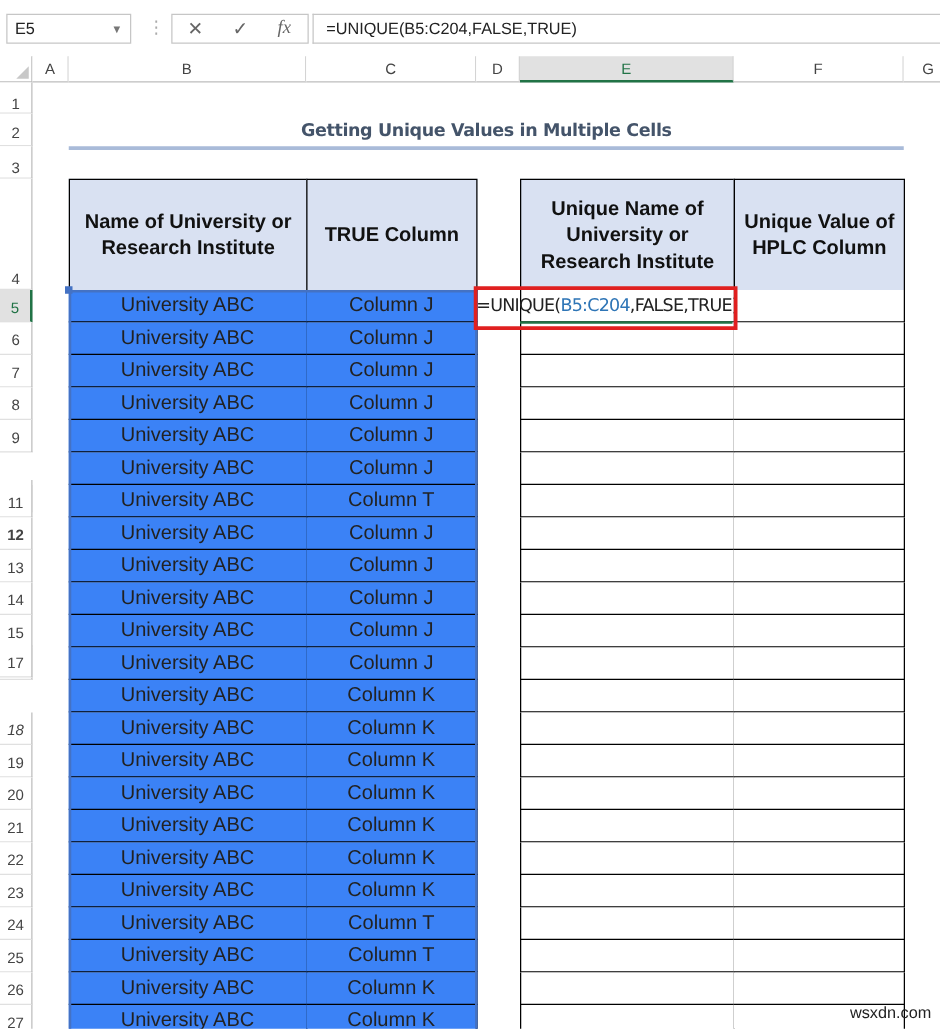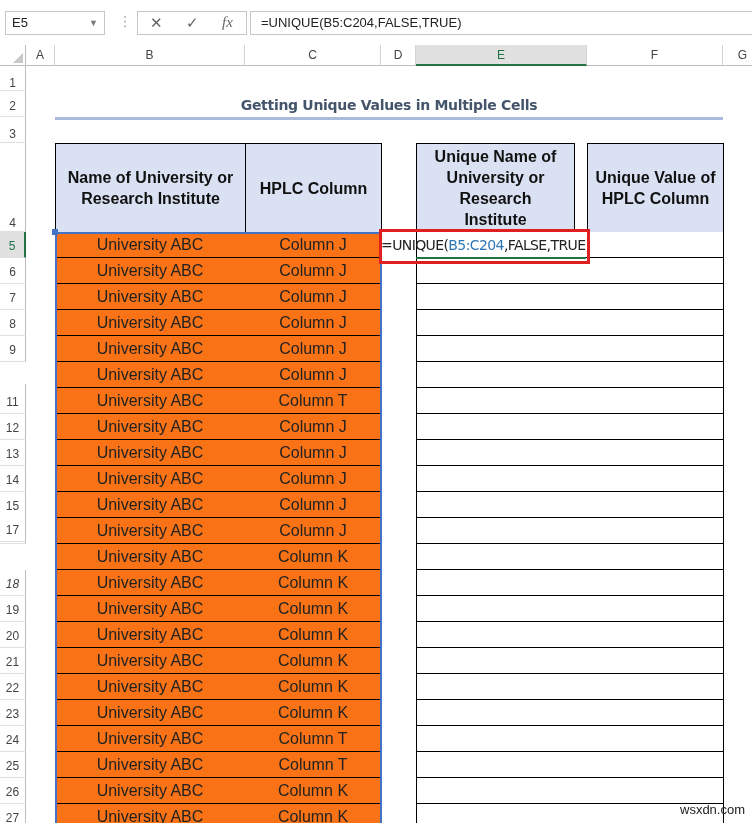--- a/index.html
+++ b/index.html
@@ -13,21 +13,21 @@
   .formula{position:absolute;left:250px;top:11px;width:502px;height:24px;border:1px solid #c6c6c6;border-right:none;box-sizing:border-box;font-size:13px;line-height:22px;padding-left:10px;color:#222;}
   .colhead{position:absolute;top:45px;height:21px;border-right:1px solid #d4d4d4;border-bottom:1px solid #bdbdbd;box-sizing:border-box;background:#fff;font-size:12px;color:#444;text-align:center;line-height:21px;}
   .colhead.sel{background:#e1e1e1;color:#217346;border-bottom:2px solid #217346;}
   .corner{position:absolute;left:0;top:45px;width:26px;height:21px;border-right:1px solid #bdbdbd;border-bottom:1px solid #bdbdbd;box-sizing:border-box;}
   .corner:after{content:"";position:absolute;right:2px;bottom:2px;border-left:10px solid transparent;border-bottom:10px solid #c8c8c8;}
   .rowhead{position:absolute;left:0;width:26px;border-right:1px solid #bdbdbd;border-bottom:1px solid #e0e0e0;box-sizing:border-box;font-size:12px;color:#444;text-align:center;background:#fff;}
   .rowhead.sel{background:#e1e1e1;color:#217346;border-right:2px solid #217346;}
   .title{position:absolute;left:55px;top:91px;width:668px;height:26px;text-align:center;font-size:14px;font-weight:bold;color:#44546a;line-height:28px;font-family:"DejaVu Sans",sans-serif;letter-spacing:-0.3px;}
   .title-line{position:absolute;left:55px;top:117px;width:668px;height:3px;background:#a9bbd9;}
   .hcell{position:absolute;background:#d9e1f2;border:1px solid #000;box-sizing:border-box;display:flex;align-items:center;justify-content:center;text-align:center;font-weight:bold;font-size:16px;color:#111;line-height:21px;}
-  .cell{position:absolute;height:26px;background:#f97316;border-right:1px solid #000;border-bottom:1px solid #000;box-sizing:border-box;text-align:center;font-size:16px;line-height:25px;color:#222;}
+  .cell{position:absolute;height:26px;background:#3b82f6;border-right:1px solid #000;border-bottom:1px solid #000;box-sizing:border-box;text-align:center;font-size:16px;line-height:25px;color:#222;}
   .ecell{position:absolute;height:26px;background:#fff;border-right:1px solid #000;border-bottom:1px solid #000;box-sizing:border-box;}
   .selrange{position:absolute;left:55px;top:232px;width:327px;height:600px;border:2px solid #4472c4;box-sizing:border-box;pointer-events:none;}
   .selhandle{position:absolute;left:52px;top:229px;width:6px;height:6px;background:#4472c4;}
   .editcell{position:absolute;left:381px;top:232px;width:206px;height:27px;font-size:14px;line-height:26px;color:#222;white-space:nowrap;font-family:"DejaVu Sans",sans-serif;letter-spacing:-0.6px;}
   .editcell .ref{color:#2e75b6;}
   .redbox{position:absolute;left:379px;top:229px;width:211px;height:35px;border:3px solid #e02020;box-sizing:border-box;}
   .greenline{position:absolute;left:416px;top:257px;width:170px;height:2px;background:#217346;}
   .watermark{position:absolute;left:680px;top:802px;font-size:13px;color:#222;}
 </style>
 </head>
@@ -63,21 +63,21 @@
   <div class="rowhead" style="top:91px;height:26px;line-height:30px">2</div>
   <div class="rowhead" style="top:117px;height:26px;line-height:34px">3</div>
   <div class="rowhead" style="top:143px;height:89px;line-height:160px">4</div>
 <div class="rowhead sel" style="top: 232px; height: 26px; line-height: 28px;">5</div>
     <div class="rowhead" style="top: 258px; height: 26px; line-height: 28px;">6</div>
     <div class="rowhead" style="top: 284px; height: 26px; line-height: 28px;">7</div>
     <div class="rowhead" style="top: 310px; height: 26px; line-height: 28px;">8</div>
     <div class="rowhead" style="top: 336px; height: 26px; line-height: 28px;">9</div>
     <div class="rowhead" style="top: 384px; height: 26px; line-height: 28px;">10</div>
     <div class="rowhead" style="top: 388px; height: 26px; line-height: 28px; text-align: center;">11</div>
-    <div class="rowhead" style="top: 414px; height: 26px; line-height: 28px;">12</div>
+    <div class="rowhead" style="top: 414px; height: 26px; line-height: 28px; font-weight: bold;">12</div>
     <div class="rowhead" style="top: 440px; height: 26px; line-height: 28px;">13</div>
     <div class="rowhead" style="top: 466px; height: 26px; line-height: 28px;">14</div>
     <div class="rowhead" style="top: 492px; height: 26px; line-height: 28px;">15</div>
     <div class="rowhead" style="top: 518px; height: 26px; line-height: 28px;">16</div>
     <div class="rowhead" style="top: 516px; height: 26px; line-height: 28px;">17</div>
     <div class="rowhead" style="top: 570px; height: 26px; line-height: 28px; font-style: italic;">18</div>
     <div class="rowhead" style="top: 596px; height: 26px; line-height: 28px;">19</div>
     <div class="rowhead" style="top: 622px; height: 26px; line-height: 28px;">20</div>
     <div class="rowhead" style="top: 648px; height: 26px; line-height: 28px;">21</div>
     <div class="rowhead" style="top: 674px; height: 26px; line-height: 28px;">22</div>
@@ -85,22 +85,22 @@
     <div class="rowhead" style="top: 726px; height: 26px; line-height: 28px;">24</div>
     <div class="rowhead" style="top: 752px; height: 26px; line-height: 28px;">25</div>
     <div class="rowhead" style="top: 778px; height: 26px; line-height: 28px;">26</div>
     <div class="rowhead" style="top: 804px; height: 26px; line-height: 28px;">27</div>
   </div>
 
 <div class="title">Getting Unique Values in Multiple Cells</div>
 <div class="title-line"></div>
 
 <div class="hcell" style="left:55px;top:143px;width:191px;height:90px;padding:0 8px">Name of University or Research Institute</div>
-<div class="hcell" style="left:245px;top:143px;width:137px;height:90px">HPLC Column</div>
-<div class="hcell" style="left:416px;top:143px;width:159px;height:90px;padding:0 12px">Unique Name of University or Research Institute</div>
+<div class="hcell" style="left:245px;top:143px;width:137px;height:90px">TRUE Column</div>
+<div class="hcell" style="left:416px;top:143px;width:172px;height:90px;padding:0 12px">Unique Name of University or Research Institute</div>
 <div class="hcell" style="left:587px;top:143px;width:137px;height:90px;padding:0 6px">Unique Value of HPLC Column</div>
 
 <div id="datarows">
     <div>
       <div class="cell" style="left: 55px; top: 232px; width: 191px;">University ABC</div>
       <div class="cell" style="left: 245px; top: 232px; width: 137px;">Column J</div>
       <div class="ecell" style="left: 416px; top: 232px; width: 172px; border-left: 1px solid rgb(0, 0, 0);"></div>
       <div class="ecell" style="left: 587px; top: 232px; width: 137px;"></div>
     </div>
     <div>

